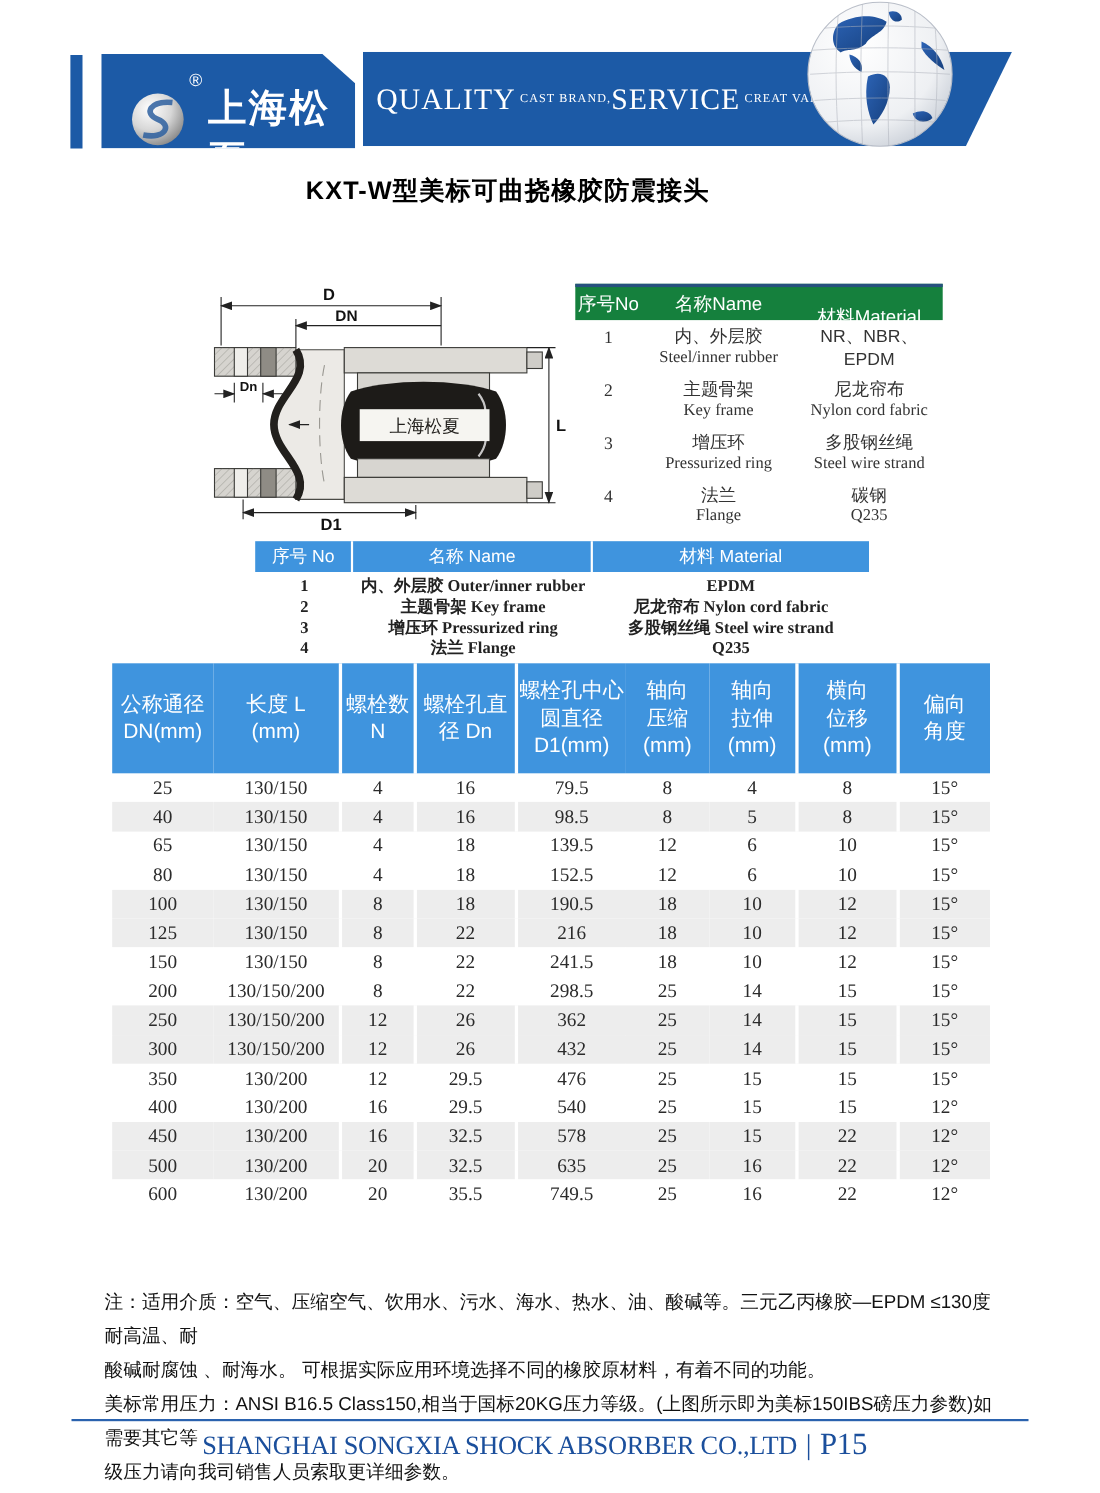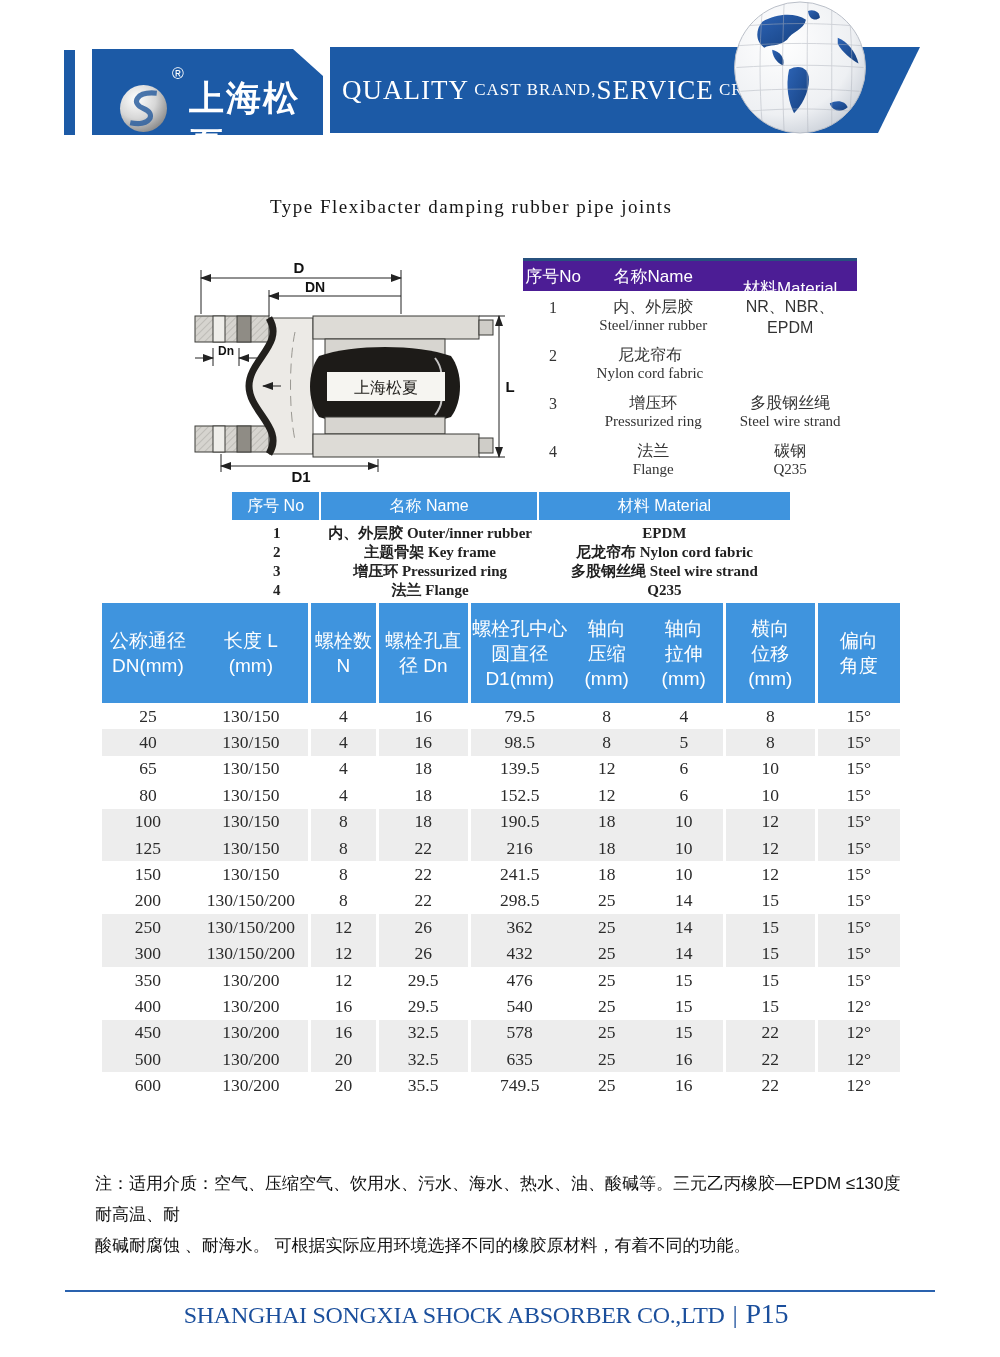--- a/index.html
+++ b/index.html
@@ -12,34 +12,34 @@
     clip-path:polygon(0 0, calc(100% - 30px) 0, 100% 27px, 100% 100%, 0 100%);
     display:flex; align-items:center; }
   .logo-sphere { position:absolute; left:27px; top:35px; width:49px; height:49px; }
   .logo-reg { position:absolute; left:80px; top:16px; color:#fff; font-size:16px; }
   .logo-name { position:absolute; left:97px; top:26px; color:#fff; font-size:35px; font-weight:700; letter-spacing:2px; }
   .slogan { position:absolute; left:330px; top:47px; width:590px; height:86px; background:#1c5aa6;
     clip-path:polygon(0 0, 100% 0, calc(100% - 42px) 100%, 0 100%);
     display:flex; align-items:center; padding-left:12px; color:#fff;
     font-family:"Liberation Serif", serif; white-space:pre; }
   .slogan .big { font-size:27px; letter-spacing:1px; }
-  .slogan .small { font-size:17px; letter-spacing:1px; }
+  .slogan .small { font-size:11px; letter-spacing:1px; }
   .globe { position:absolute; left:732px; top:0px; width:136px; height:135px; }
 
   
   .title-zh { position:absolute; left:278px; top:158px; font-size:23px; font-weight:700; color:#000; letter-spacing:1px; }
   .title-en { position:absolute; left:270px; top:196px; font-size:19px; color:#151515;
     font-family:"Liberation Serif", serif; letter-spacing:1.5px; }
 
   
   .diagram { position:absolute; left:173px; top:260px; width:345px; height:225px; }
 
   
   .parts-right { position:absolute; left:523px; top:258px; width:334px; }
-  .pr-head { display:flex; height:33px; background:#4c1d95; border-top:3px solid #27517e; color:#fff;
+  .pr-head { display:flex; height:33px; background:#15803d; border-top:3px solid #27517e; color:#fff;
     align-items:center; font-size:17px; }
   .pr-head .h1 { width:18%; text-align:center; }
   .pr-head .h2 { width:42%; text-align:center; }
   .pr-head .h3 { width:40%; text-align:center;margin-top:24px; }
   .pr-row { display:flex; height:48px; padding-top:5px; }
   .pr-c { text-align:center; color:#333; }
   .pr-no { width:18%; font-size:16px; font-family:"Liberation Serif", serif; padding-top:3px; }
   .pr-name { width:42%; }
   .pr-mat { width:40%; }
   .pr-c .zh { font-size:16px; line-height:21px; }
@@ -141,21 +141,21 @@
         <path d="M118,18 C121,55 121,80 118,118"></path>
         <path d="M14,26 C50,23 86,23 122,26"></path>
         <path d="M6,46 C50,43 90,43 130,46"></path>
         <path d="M4,68 C50,65 90,65 132,68"></path>
         <path d="M8,92 C50,89 90,89 128,92"></path>
         <path d="M16,112 C55,109 85,109 120,112"></path>
       </g>
     </g>
   </svg>
 
-  <div class="title-en">Type Flexibacter damping rubber pipe joints</div>
+  <div class="title-zh">KXT-W型美标可曲挠橡胶防震接头</div>
 
   <svg class="diagram" viewBox="0 0 345 225">
     <defs>
       <pattern id="hatch" width="5" height="5" patternTransform="rotate(45)" patternUnits="userSpaceOnUse">
         <line x1="0" y1="0" x2="0" y2="5" stroke="#7a7a74" stroke-width="1.2"></line>
       </pattern>
       <marker id="ma" markerWidth="11" markerHeight="8" refX="10" refY="4" orient="auto-start-reverse">
         <path d="M0,0 L11,4 L0,8 Z" fill="#222"></path>
       </marker>
       <g id="boltsec">
@@ -225,20 +225,24 @@
             <div class="zh">内、外层胶</div>
             <div class="en">Steel/inner rubber</div>
           </div>
           <div class="pr-c pr-mat">
             <div class="zh">NR、NBR、EPDM</div>
             <div class="en"></div>
           </div>
         </div>
         <div class="pr-row">
           <div class="pr-c pr-no">2</div>
+          <div class="pr-c pr-name">
+            <div class="zh">主题骨架</div>
+            <div class="en">Key frame</div>
+          </div>
           <div class="pr-c pr-mat">
             <div class="zh">尼龙帘布</div>
             <div class="en">Nylon cord fabric</div>
           </div>
         </div>
         <div class="pr-row">
           <div class="pr-c pr-no">3</div>
           <div class="pr-c pr-name">
             <div class="zh">增压环</div>
             <div class="en">Pressurized ring</div>
@@ -497,18 +501,20 @@
             <td>22</td>
             <td>12°</td>
           </tr>
         </tbody>
     </table>
   </div>
 
   <div class="notes">
     <p>注：适用介质：空气、压缩空气、饮用水、污水、海水、热水、油、酸碱等。三元乙丙橡胶—EPDM ≤130度 耐高温、耐
 酸碱耐腐蚀 、耐海水。 可根据实际应用环境选择不同的橡胶原材料，有着不同的功能。</p>
+    <p>美标常用压力：ANSI B16.5 Class150,相当于国标20KG压力等级。(上图所示即为美标150IBS磅压力参数)如需要其它等
+级压力请向我司销售人员索取更详细参数。</p>
   </div>
 
   <div class="footer-line"></div>
   <div class="footer-text"><span>SHANGHAI SONGXIA SHOCK ABSORBER CO.,LTD</span><span class="sep">|</span><span class="pno">P15</span></div>
 
 </div>
 
 </body></html>

